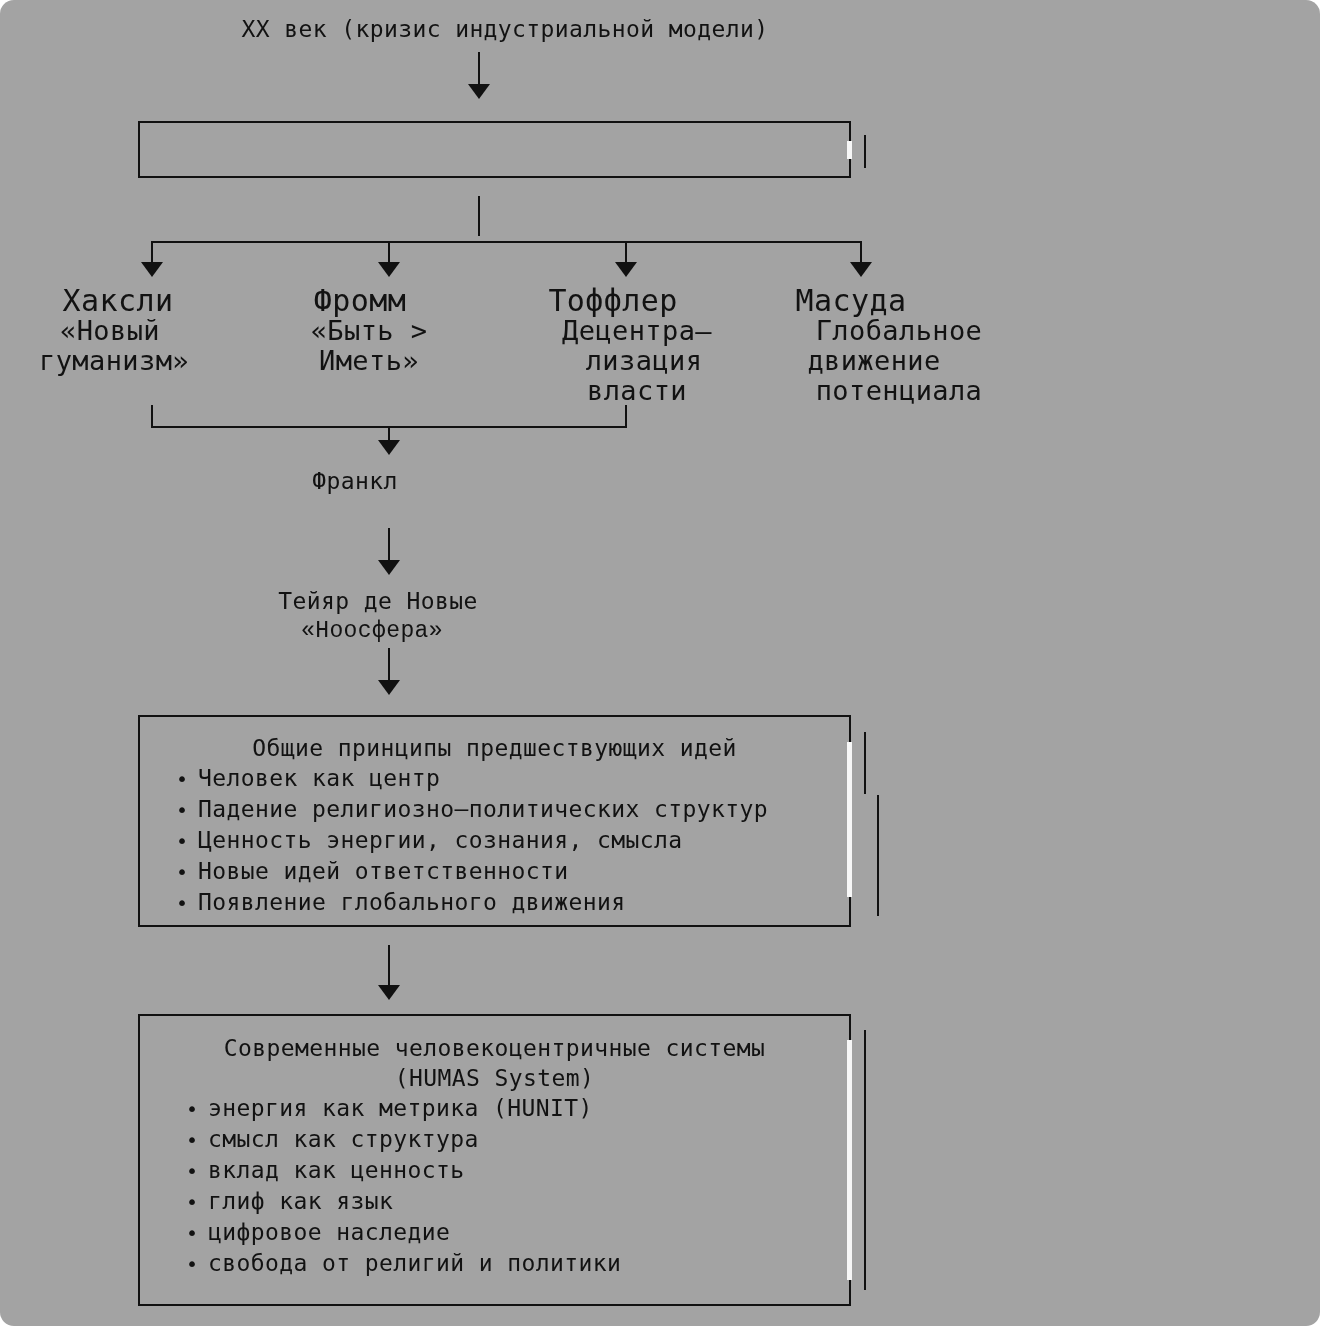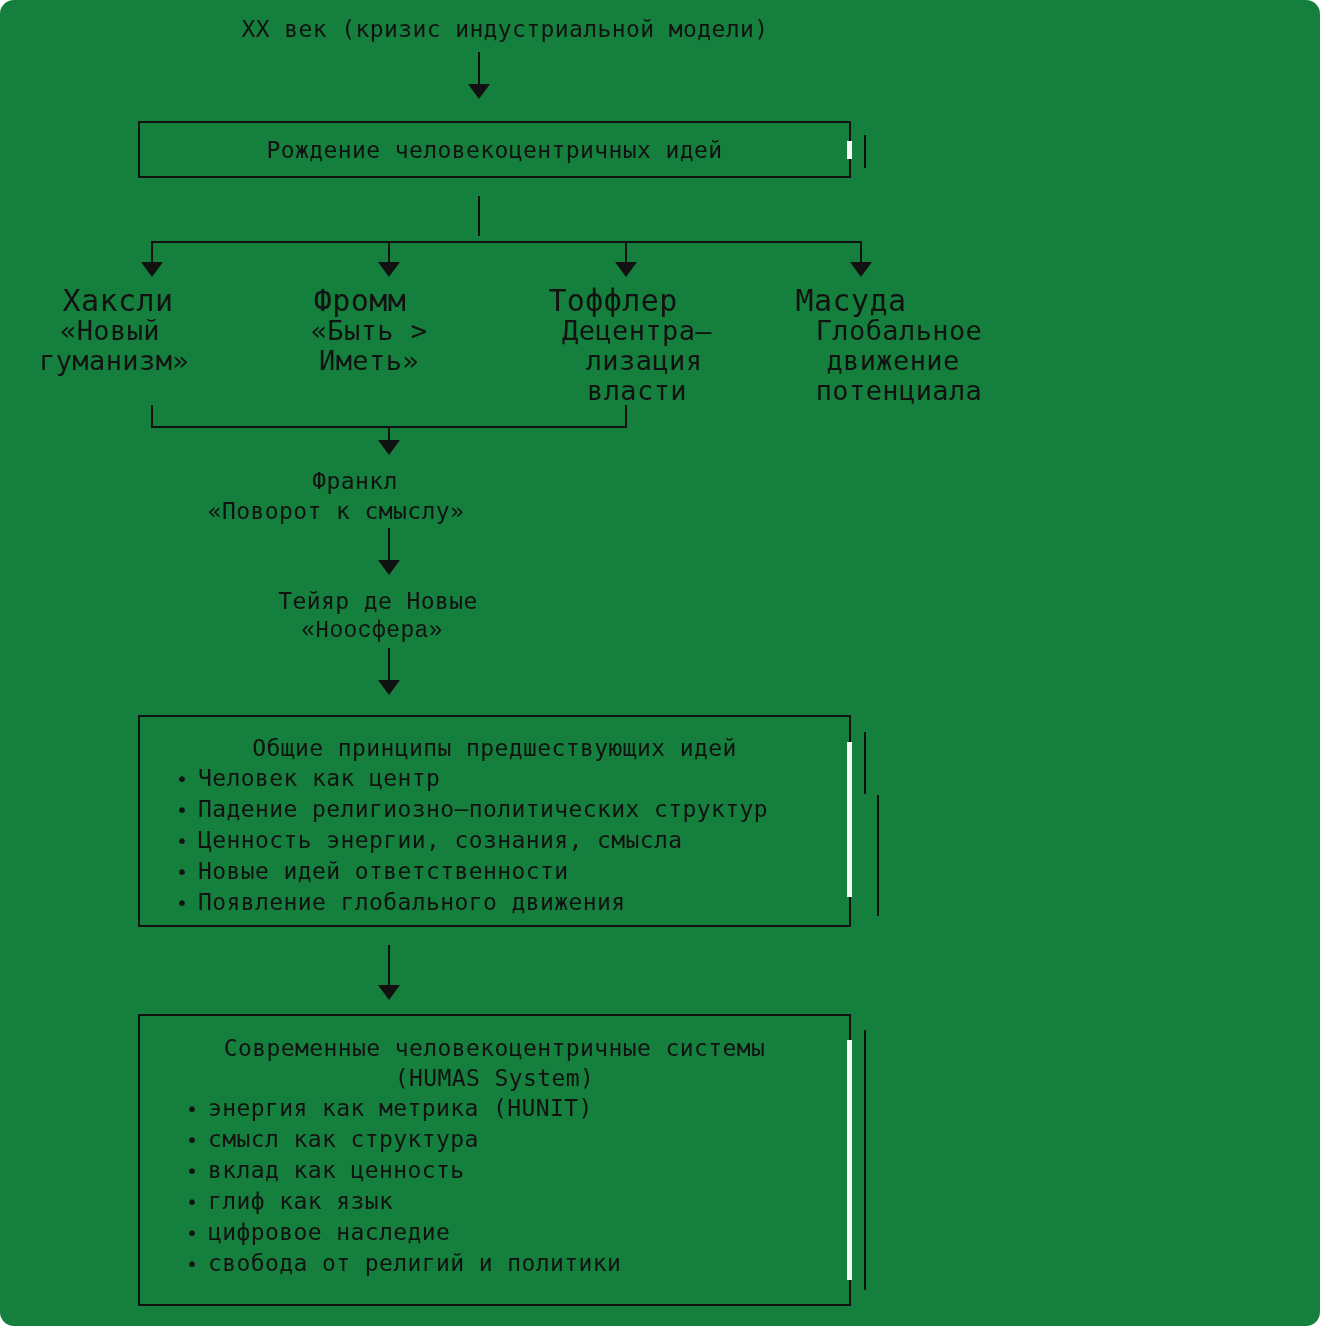--- a/index.html
+++ b/index.html
@@ -5,21 +5,21 @@
 <style>
   html, body {
     margin: 0;
     padding: 0;
     background: #ffffff;
   }
   #canvas {
     position: relative;
     width: 1320px;
     height: 1326px;
-    background: #15803d;
+    background: #a3a3a3;
     border-radius: 14px;
     overflow: hidden;
     font-family: "DejaVu Sans Mono", "Liberation Mono", monospace;
     color: #121212;
     -webkit-font-smoothing: antialiased;
   }
   .txt       { position: absolute; white-space: pre; font-size: 23px; line-height: 30px; letter-spacing: .4px; }
   .txt.c     { text-align: center; transform: translateX(-50%); }
   .vline     { position: absolute; width: 0; border-left: 2.5px solid #111; }
   .hline     { position: absolute; height: 0; border-top: 2.5px solid #111; }
@@ -86,21 +86,20 @@
 
   <div class="vline" style="left:478px; top:52px; height:33px;"></div>
   <div class="arrow" style="left:479px; top:84px;"></div>
 
   <div class="box" style="left:138px; top:121px; width:713px; height:57px;"></div>
 
   <div class="box-gap" style="left:847px; top:141px; height:18px;"></div>
 
   <div class="box-rule" style="left:864px; top:135px; height:33px;"></div>
 
-  <div class="box-title" style="left:138px; width:713px; top:135px;">Рождение человекоцентричных идей</div>
 
   <div class="vline" style="left:478px; top:196px; height:40px;"></div>
 
   <div class="hline" style="left:151px; top:241px; width:710px;"></div>
 
   <div class="vline" style="left:151px; top:241px; height:23px;"></div>
   <div class="arrow" style="left:152px; top:262px;"></div>
 
   <div class="vline" style="left:388px; top:241px; height:23px;"></div>
   <div class="arrow" style="left:389px; top:262px;"></div>
@@ -119,31 +118,30 @@
   <div class="txt c col-body" style="left:369px; top:316px;">«Быть &gt;</div>
   <div class="txt c col-body" style="left:369px; top:346px;">Иметь»</div>
 
   <div class="txt c col-head" style="left:613px; top:286px;">Тоффлер</div>
   <div class="txt c col-body" style="left:637px; top:316px;">Децентра–</div>
   <div class="txt c col-body" style="left:644px; top:346px;">лизация</div>
   <div class="txt c col-body" style="left:637px; top:376px;">власти</div>
 
   <div class="txt c col-head" style="left:851px; top:286px;">Масуда</div>
   <div class="txt c col-body" style="left:899px; top:316px;">Глобальное</div>
-  <div class="txt c col-body" style="left:893px; top:346px;text-align:right;">движение</div>
+  <div class="txt c col-body" style="left:874px; top:346px;text-align:right;">движение</div>
   <div class="txt c col-body" style="left:899px; top:376px;">потенциала</div>
 
   <div class="vline" style="left:151px; top:405px; height:23px;"></div>
   <div class="vline" style="left:625px; top:405px; height:23px;"></div>
   <div class="hline" style="left:151px; top:426px; width:476px;"></div>
   <div class="vline" style="left:388px; top:426px; height:20px;"></div>
   <div class="arrow" style="left:389px; top:440px;"></div>
 
   <div class="txt c" style="left:355px; top:466px;">Франкл</div>
-  <div class="txt c" style="left:336px; top:496px;">«Поворот к смыслу»</div>
 
   <div class="vline" style="left:388px; top:528px; height:33px;"></div>
   <div class="arrow" style="left:389px; top:560px;"></div>
 
   <div class="txt c" style="left:378px; top:586px;">Тейяр де Новые</div>
   <div class="txt c" style="left:372px; top:616px;font-family:Liberation Mono, monospace;">«Ноосфера»</div>
 
   <div class="vline" style="left:388px; top:648px; height:33px;"></div>
   <div class="arrow" style="left:389px; top:680px;"></div>
 

